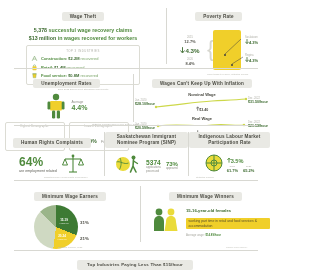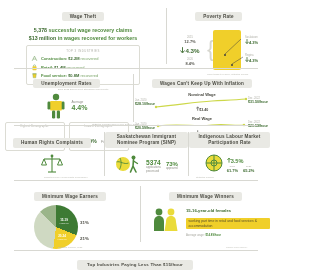--- a/index.html
+++ b/index.html
@@ -364,20 +364,24 @@
 
   <div class="vdiv" style="left:133px;top:74px;height:48px"></div>
   <div class="hdiv" style="left:14px;top:125px;width:244px"></div>
   <div class="tiny-note-t">Statistics Canada Labour Force Survey, 2022</div>
 
   <section id="hrc">
     <div class="r3hd">
       <span class="pill">Human Rights Complaints</span>
     </div>
     <div class="hrc-body">
+      <span>
+        <div class="hrc-num">64%</div>
+        <div class="hrc-sub">are employment related</div>
+      </span>
       <span class="scale">
         <svg viewBox="0 0 24 22" width="24" height="22">
           <path d="M12 3 V19" stroke="#4f8a3d" stroke-width="1.1"></path>
           <path d="M4 6 H20" stroke="#4f8a3d" stroke-width="1.1"></path>
           <path d="M8 19 H16" stroke="#4f8a3d" stroke-width="1.1"></path>
           <path d="M4 6 L1.5 12 H6.5 Z" fill="none" stroke="#4f8a3d" stroke-width="1"></path>
           <path d="M20 6 L17.5 12 H22.5 Z" fill="none" stroke="#4f8a3d" stroke-width="1"></path>
           <circle cx="12" cy="3" r="1.4" fill="#4f8a3d"></circle>
         </svg>
       </span>

